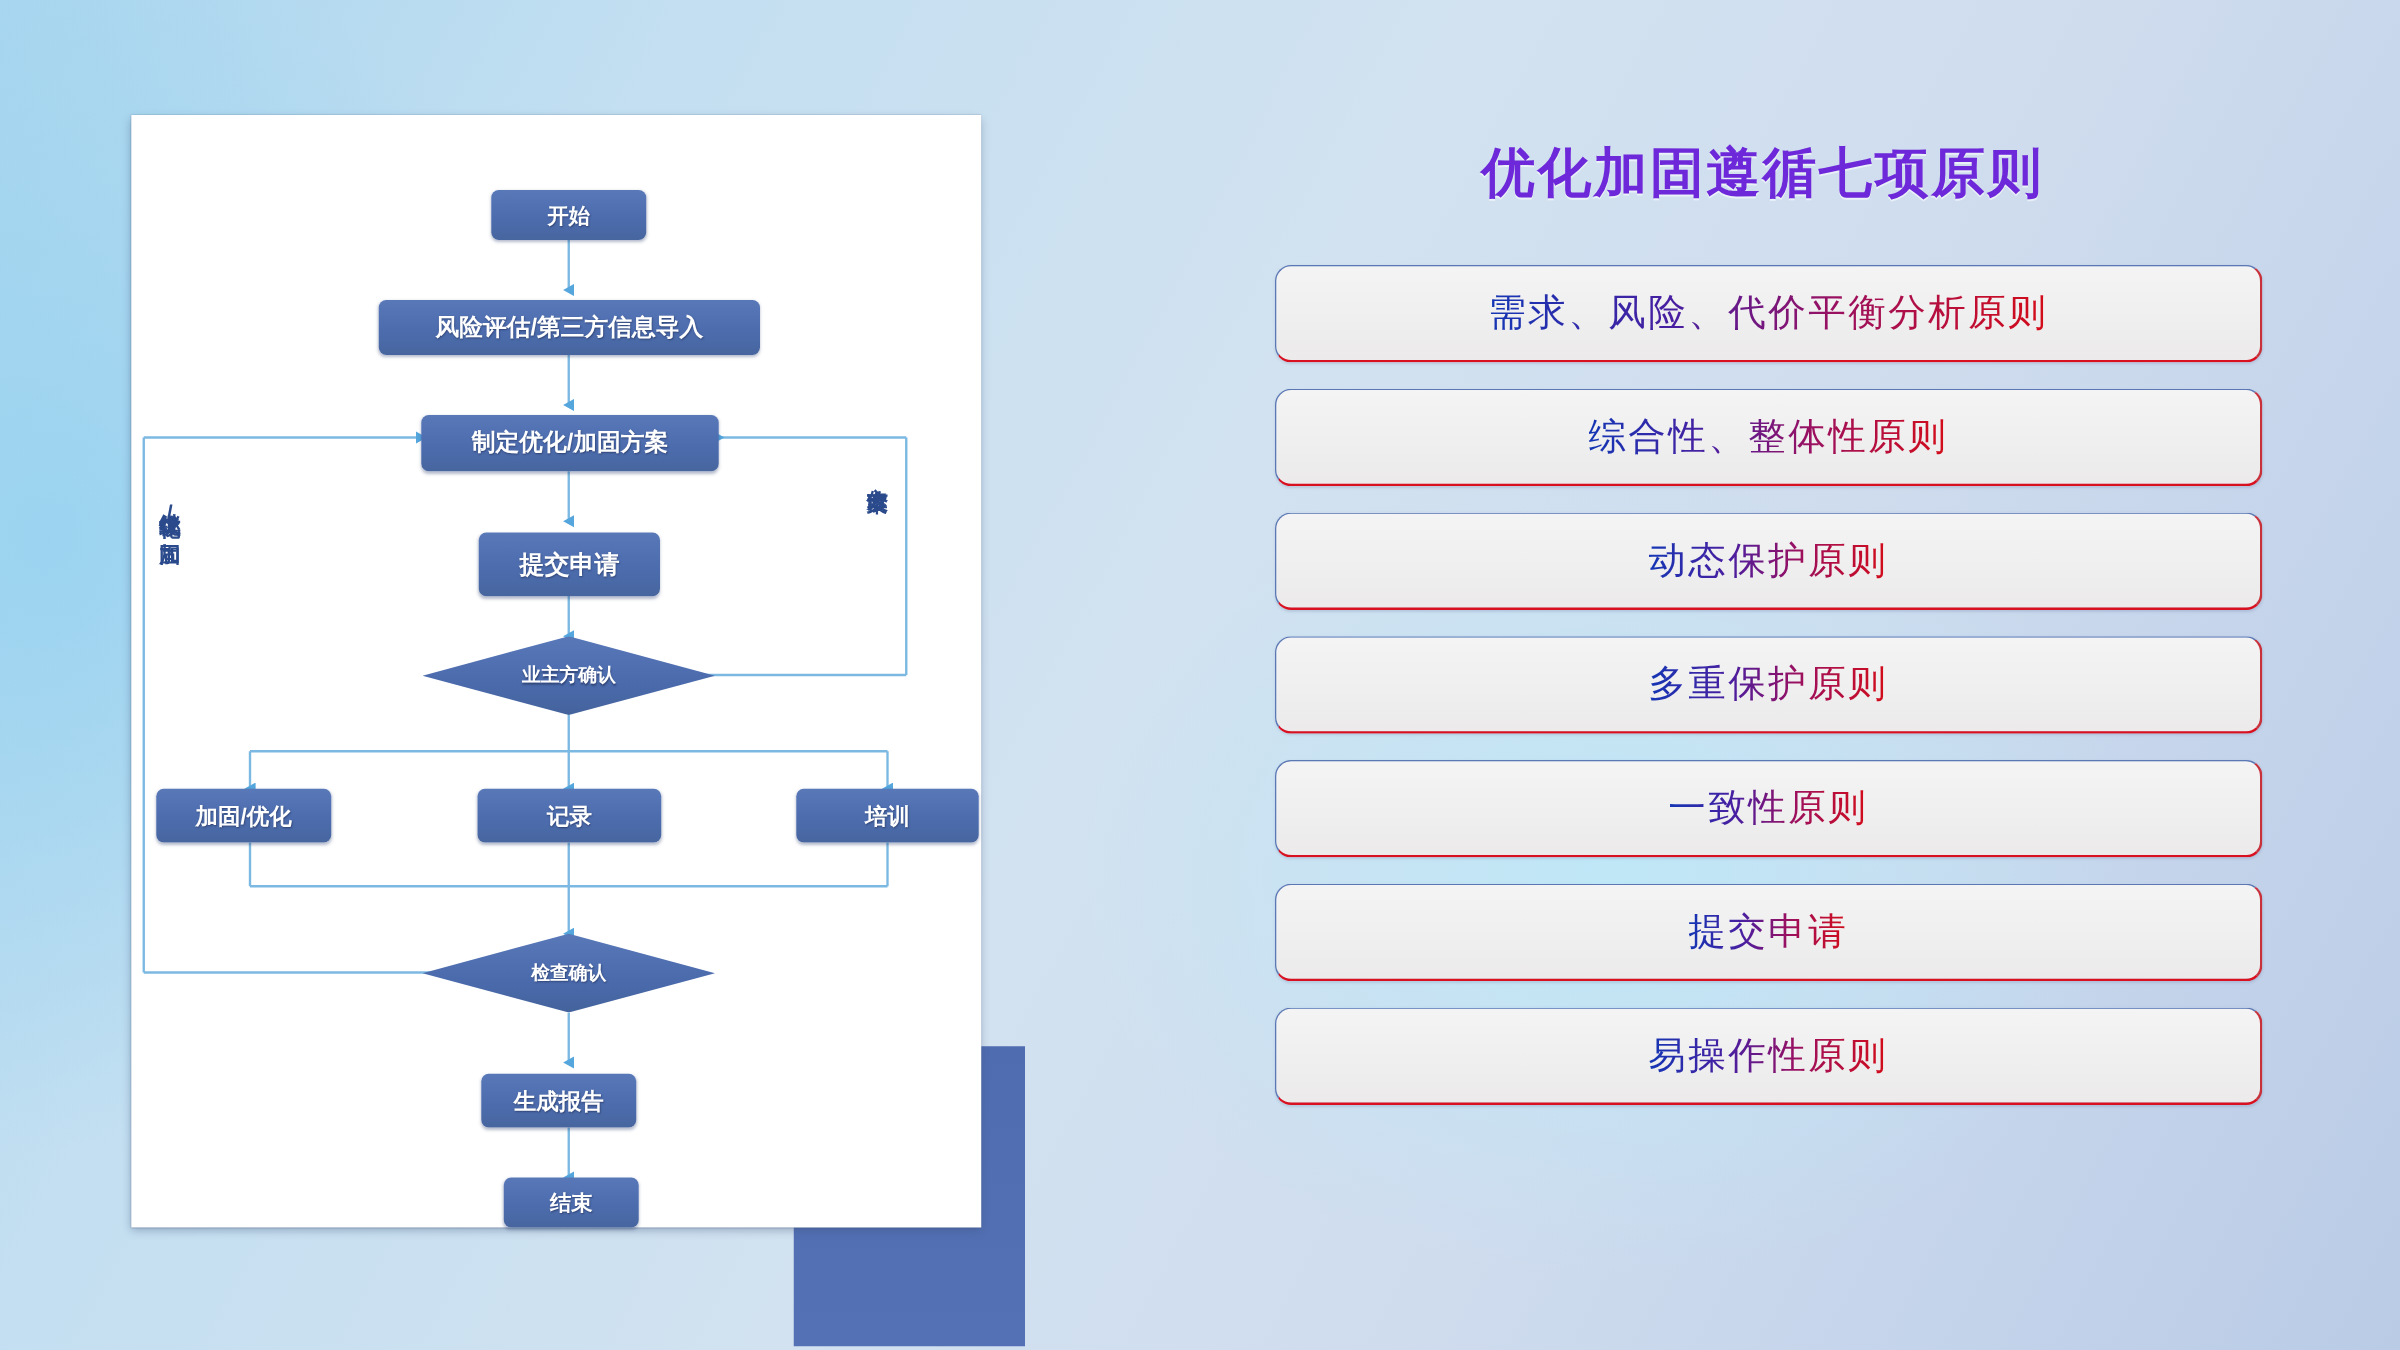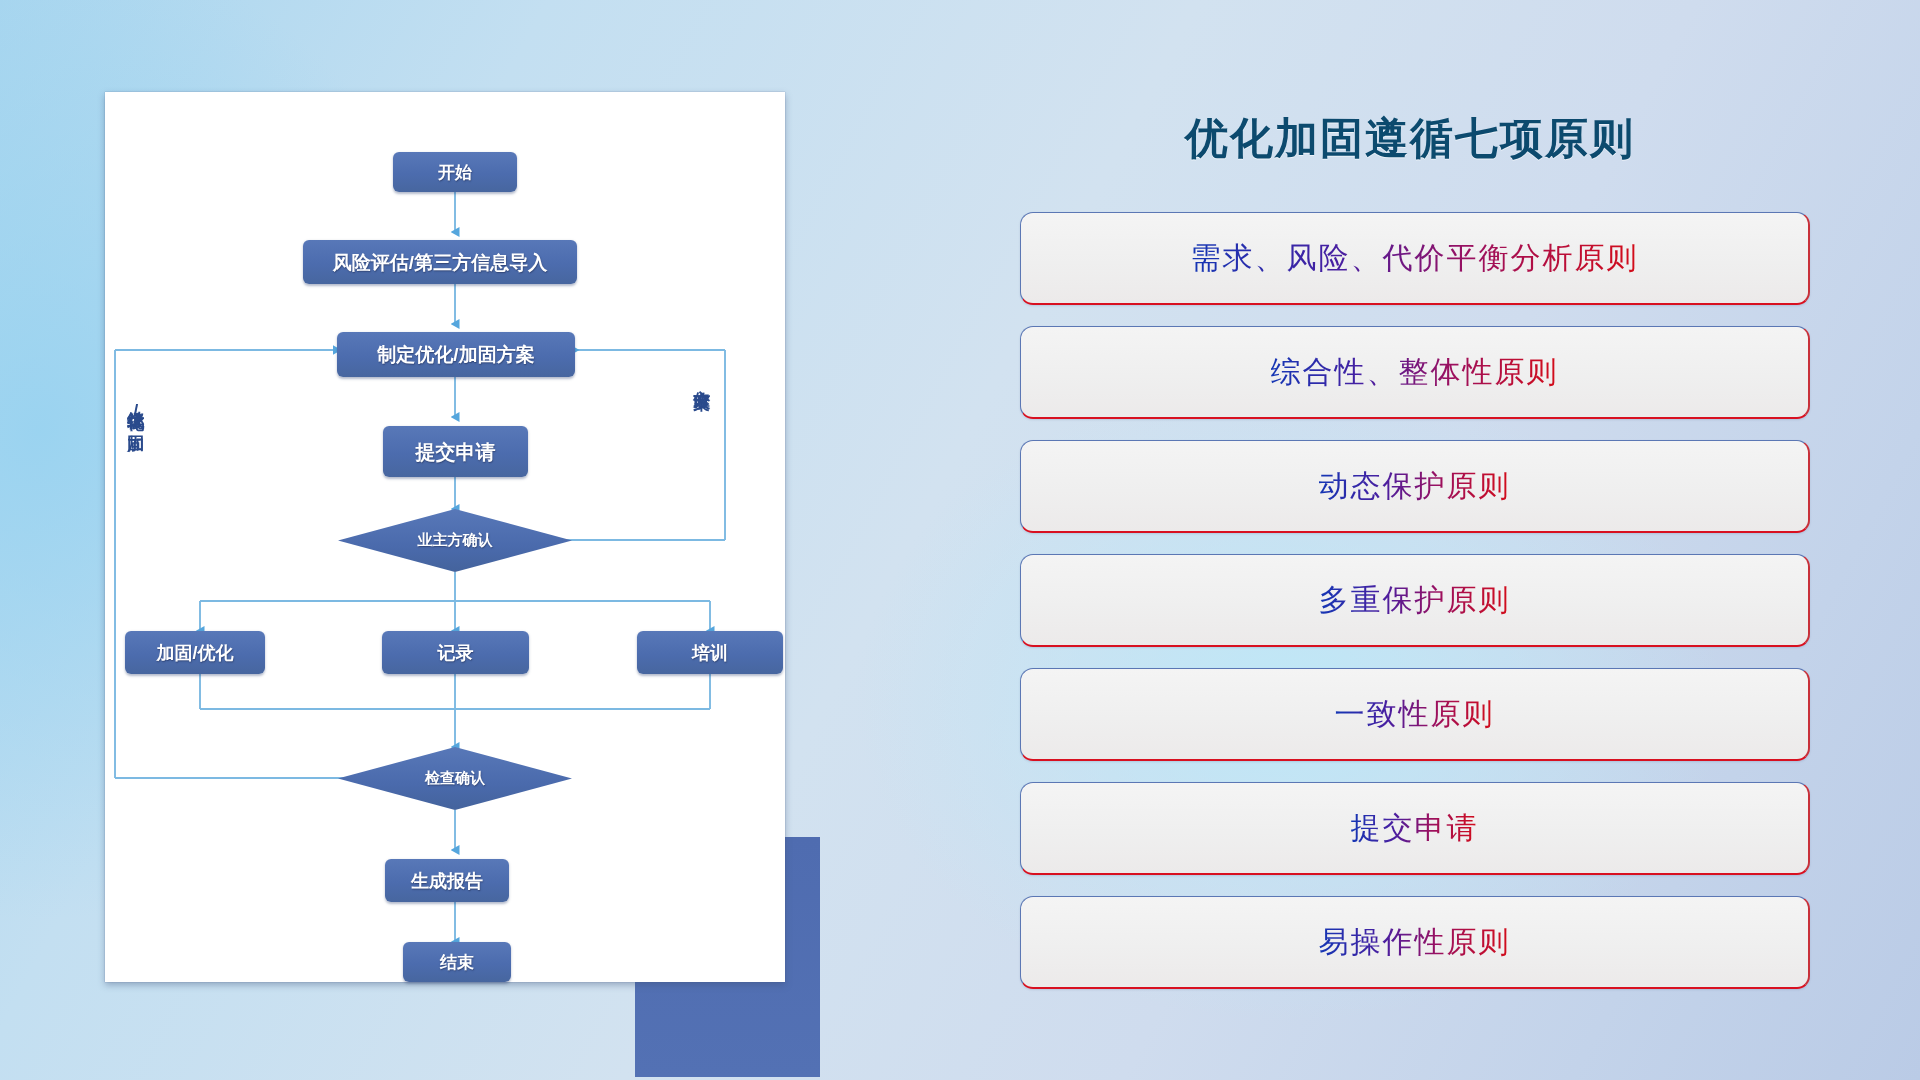--- a/index.html
+++ b/index.html
@@ -48,26 +48,26 @@
   .vlabel {
     position:absolute; writing-mode:vertical-rl; text-orientation:upright;
     color:#2a4a8c; font-weight:bold; font-size:17px; letter-spacing:1px;
     line-height:1.02;
   }
 
   
   #right-panel { position:absolute; left:1000px; top:92px; width:820px; height:930px; }
   #deck-title {
     position:absolute; left:0; top:18px; width:820px; text-align:center;
-    font-size:43px; font-weight:bold; color:#0c4a6e; letter-spacing:2px;
+    font-size:43px; font-weight:bold; color:#6d28d9; letter-spacing:2px;
     text-shadow:0 1px 0 rgba(255,255,255,0.55);
   }
   #principle-list { position:absolute; left:20px; top:120px; width:790px; }
   .principle-card {
-    position:relative; height:93px; margin-bottom:21px;
+    position:relative; height:78px; margin-bottom:21px;
     background:linear-gradient(180deg,#f4f4f4 0%,#efefef 55%,#eceaea 100%);
     border:1.6px solid #5b77b4; border-radius:13px;
     border-bottom:2.6px solid #d81020; border-right:2.2px solid #c8303a;
     display:flex; align-items:center; justify-content:center;
     box-shadow:0 1px 2px rgba(70,90,140,0.18);
   }
   .principle-card .ptext {
     font-size:30px; font-weight:normal; letter-spacing:2px;
     background:linear-gradient(90deg,#1436b4 0%,#4a1ea0 34%,#9a1060 62%,#d40c18 100%);
     -webkit-background-clip:text; background-clip:text; color:transparent;
@@ -130,21 +130,21 @@
         <line x1="440" y1="448" x2="620" y2="448"></line>
         <line x1="620" y1="448" x2="620" y2="258"></line>
         <line x1="620" y1="258" x2="470" y2="258" marker-end="url(#ahl)"></line>
       </g>
     </svg>
 
     <div class="node" style="left:288px;top:60px;width:124px;height:40px;font-size:17px;">
       <span>开始</span>
     </div>
 
-    <div class="node" style="left:198px;top:148px;width:274px;height:44px;font-size:19px;">
+    <div class="node" style="left:198px;top:148px;width:305px;height:44px;font-size:19px;">
       <span>风险评估/第三方信息导入</span>
     </div>
 
     <div class="node" style="left:232px;top:240px;width:238px;height:45px;font-size:19px;">
       <span>制定优化/加固方案</span>
     </div>
 
     <div class="node" style="left:278px;top:334px;width:145px;height:51px;font-size:20px;">
       <span>提交申请</span>
     </div>

